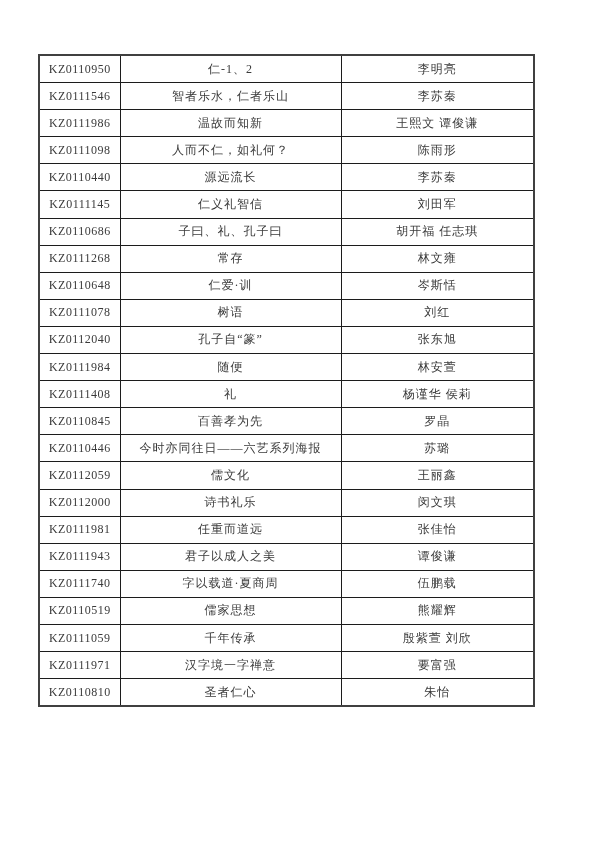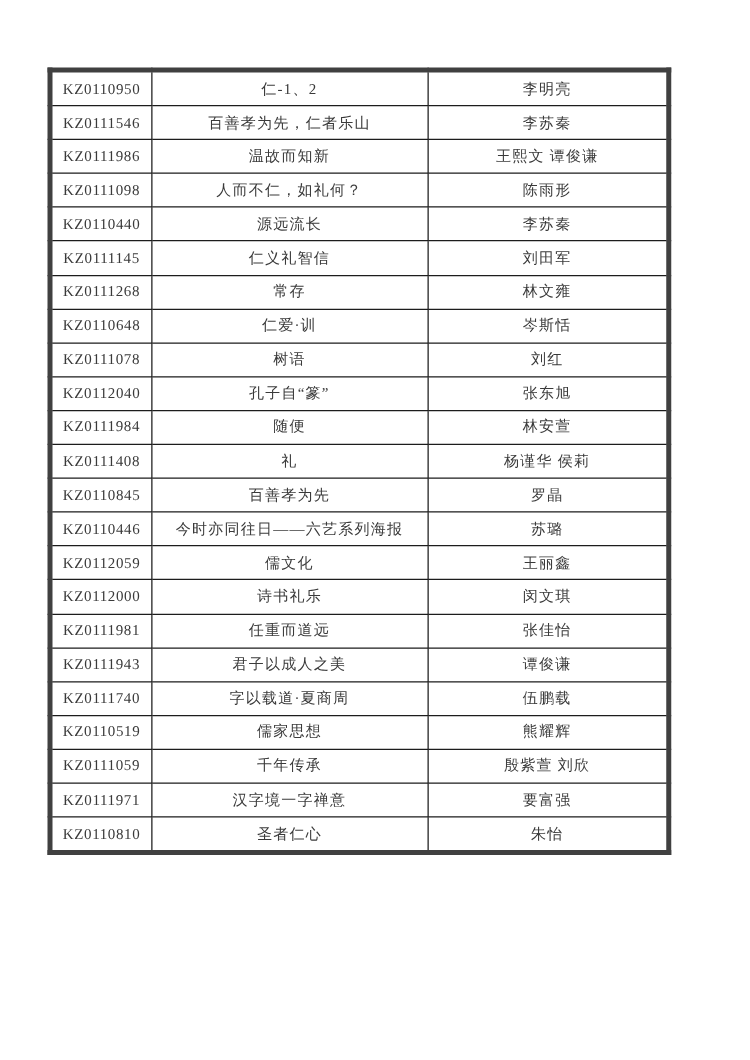--- a/index.html
+++ b/index.html
@@ -22,21 +22,21 @@
     height: 848px;
     background: #ffffff;
   }
   table.doc-table {
     position: absolute;
     left: 38px;
     top: 54px;
     width: 495px;
     border-collapse: collapse;
     table-layout: fixed;
-    border: 4px solid #404040;
+    border: 2px solid #404040;
     padding-left: 34px;
   }
   table.doc-table td {
     border: 1.5px solid #1c1c1c;
     height: 26.1px;
     padding: 0 2px;
     text-align: center;
     vertical-align: middle;
     font-size: 12px;
     color: #3a3a3a;
@@ -62,21 +62,21 @@
       <col style="width:193px">
     </colgroup>
     <tbody>
         <tr>
     <td class="code-cell">KZ0110950</td>
     <td class="title-cell">仁-1、2</td>
     <td class="author-cell">李明亮</td>
   </tr>
         <tr>
     <td class="code-cell">KZ0111546</td>
-    <td class="title-cell">百善孝为先，仁者乐山</td>
+    <td class="title-cell">智者乐水，仁者乐山</td>
     <td class="author-cell">李苏秦</td>
   </tr>
         <tr>
     <td class="code-cell">KZ0111986</td>
     <td class="title-cell">温故而知新</td>
     <td class="author-cell">王熙文 谭俊谦</td>
   </tr>
         <tr>
     <td class="code-cell">KZ0111098</td>
     <td class="title-cell">人而不仁，如礼何？</td>
@@ -84,20 +84,25 @@
   </tr>
         <tr>
     <td class="code-cell">KZ0110440</td>
     <td class="title-cell">源远流长</td>
     <td class="author-cell">李苏秦</td>
   </tr>
         <tr>
     <td class="code-cell">KZ0111145</td>
     <td class="title-cell">仁义礼智信</td>
     <td class="author-cell">刘田军</td>
+  </tr>
+        <tr>
+    <td class="code-cell">KZ0110686</td>
+    <td class="title-cell">子曰、礼、孔子曰</td>
+    <td class="author-cell">胡开福 任志琪</td>
   </tr>
         <tr>
     <td class="code-cell">KZ0111268</td>
     <td class="title-cell">常存</td>
     <td class="author-cell">林文雍</td>
   </tr>
         <tr>
     <td class="code-cell">KZ0110648</td>
     <td class="title-cell">仁爱·训</td>
     <td class="author-cell">岑斯恬</td>

